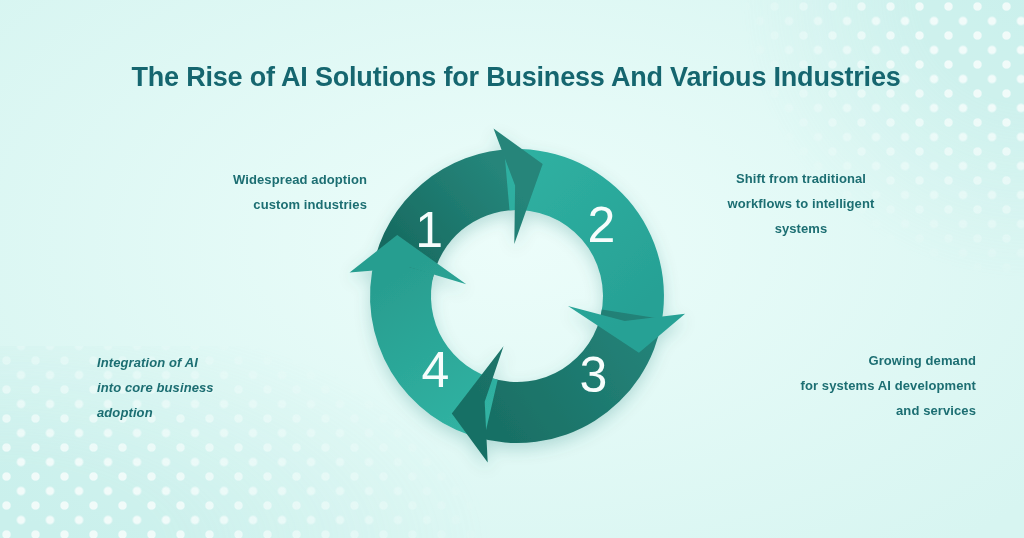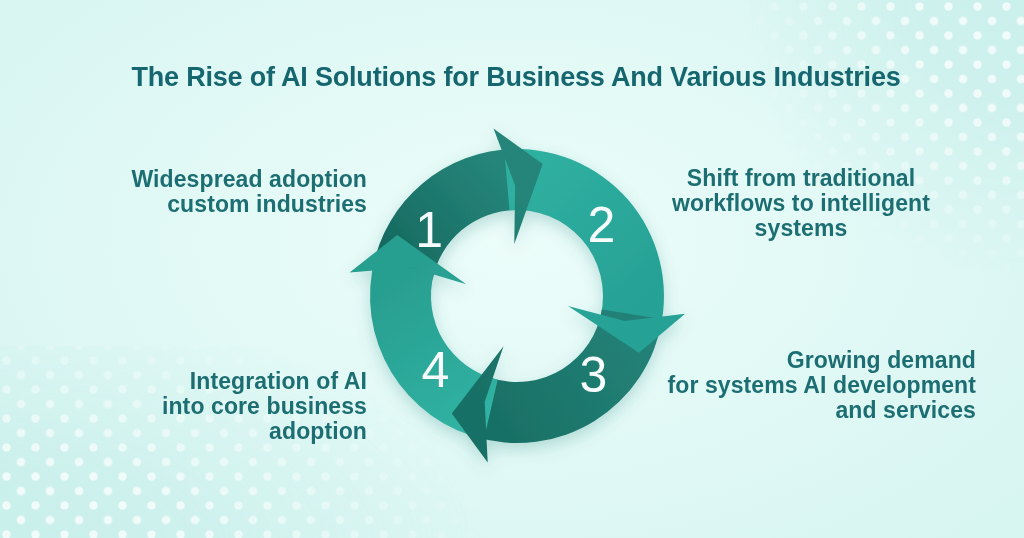--- a/index.html
+++ b/index.html
@@ -33,27 +33,27 @@
   }
   .title{
     position:absolute;top:58px;left:0;width:100%;
     margin:4px;text-align:center;
     font-size:27px;font-weight:700;letter-spacing:-.2px;
     color:var(--title-text,#15666f);
   }
   .cycle-svg{position:absolute;left:0;top:0;}
   .step-label{
     position:absolute;
-    font-size:23px;font-weight:600;line-height:25px;letter-spacing:.1px;
+    font-size:13px;font-weight:600;line-height:25px;letter-spacing:.1px;
     color:var(--body-text,#1c6e72);
   }
   .label-1{top:167px;right:657px;width:290px;text-align:right;}
   .label-2{top:166px;left:666px;width:270px;text-align:center;}
   .label-3{top:348px;left:666px;width:310px;text-align:right;}
-  .label-4{top:369px;right:657px;width:270px;text-align:right;}
+  .label-4{top:350px;right:657px;width:270px;font-style:italic;}
 </style>
 </head>
 <body>
 
 <div class="stage">
 
   <div class="dots dots-tr"></div>
   <div class="dots dots-bl"></div>
 
   <h1 class="title">The Rise of AI Solutions for Business And Various Industries</h1>

